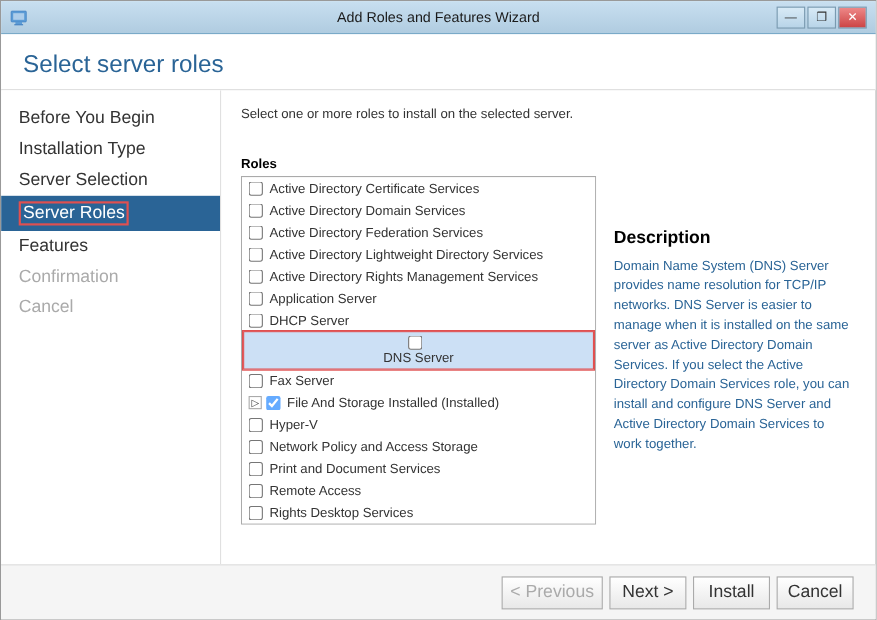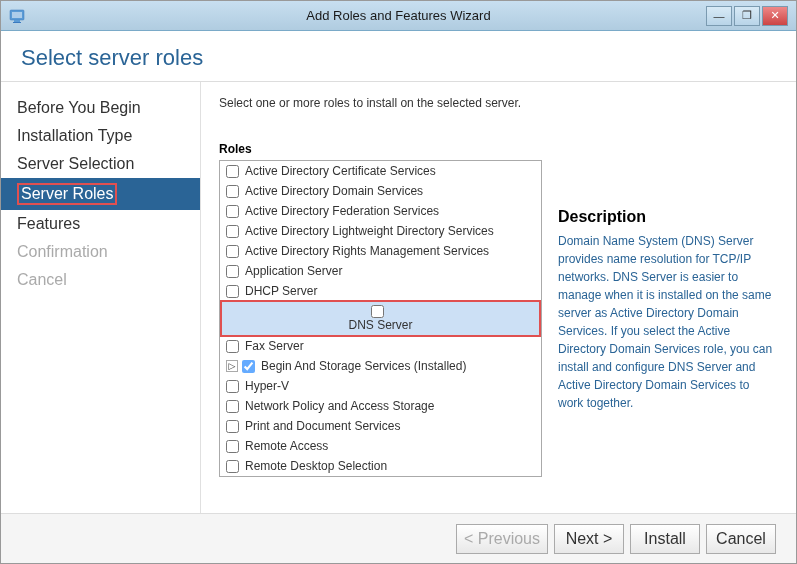--- a/index.html
+++ b/index.html
@@ -323,41 +323,41 @@
               <input type="checkbox" style="">
               <span>DNS Server</span>
             </div>
             <div class="role-item">
               <input type="checkbox" style="">
               <span>Fax Server</span>
             </div>
             <div class="role-item" style="padding-left:6px;">
               <span class="expand-btn">▷</span>
               <input type="checkbox" class="checkbox-gray" checked="" style="">
-              <span>Begin And Storage Services (Installed)</span>
+              <span>File And Storage Installed (Installed)</span>
             </div>
             <div class="role-item">
               <input type="checkbox" style="">
               <span>Hyper-V</span>
             </div>
             <div class="role-item">
               <input type="checkbox" style="">
               <span>Network Policy and Access Storage</span>
             </div>
             <div class="role-item">
               <input type="checkbox" style="">
               <span>Print and Document Services</span>
             </div>
             <div class="role-item">
               <input type="checkbox" style="">
               <span>Remote Access</span>
             </div>
             <div class="role-item">
               <input type="checkbox" style="">
-              <span>Remote Desktop Selection</span>
+              <span>Rights Desktop Services</span>
             </div>
           </div>
         </div>
 
         <div class="description-panel">
           <div class="description-label">Description</div>
           <div class="description-text">Domain Name System (DNS) Server provides name resolution for TCP/IP networks. DNS Server is easier to manage when it is installed on the same server as Active Directory Domain Services. If you select the Active Directory Domain Services role, you can install and configure DNS Server and Active Directory Domain Services to work together.</div>
         </div>
       </div>
     </div>

